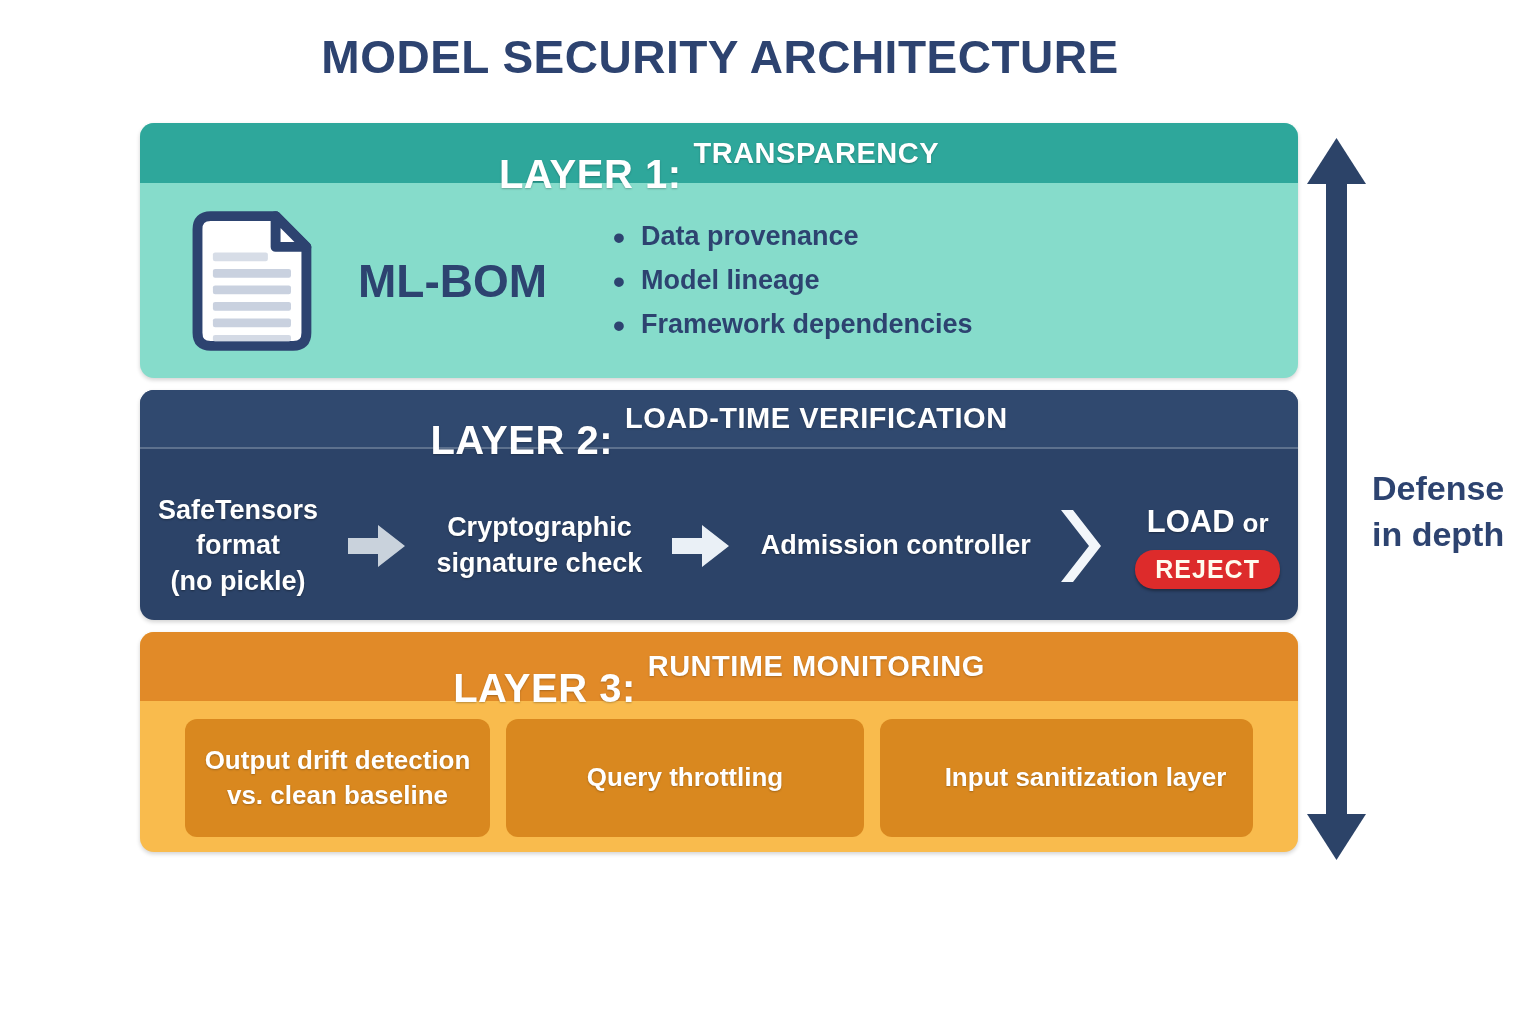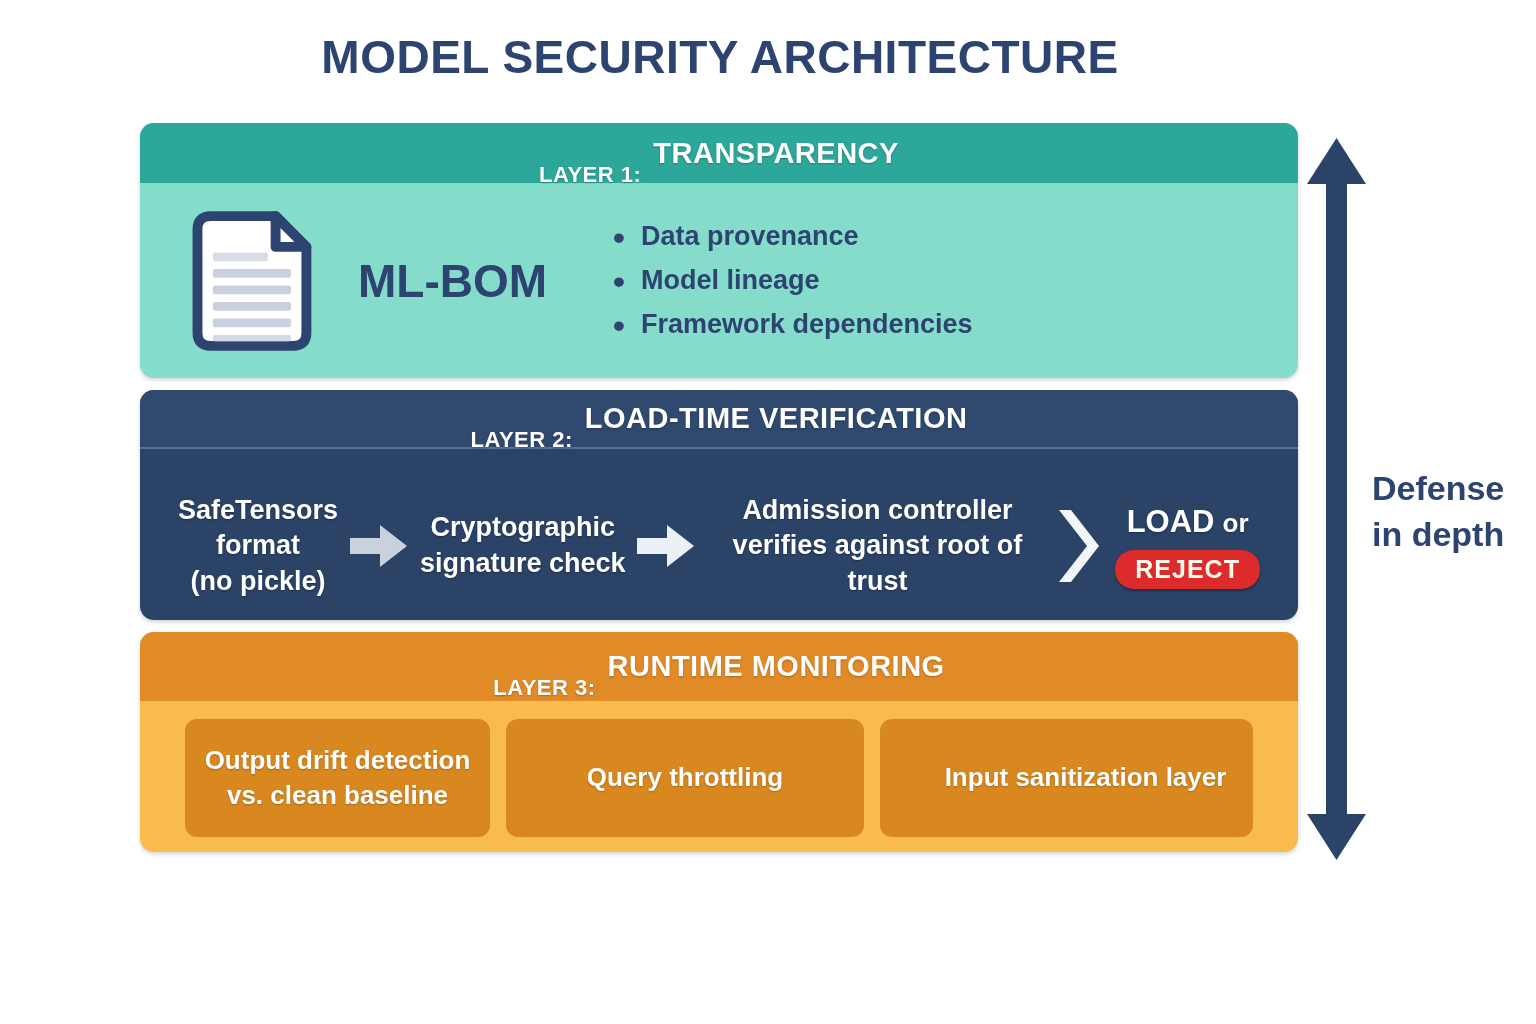--- a/index.html
+++ b/index.html
@@ -20,35 +20,35 @@
   .layer1{top:123px;height:255px;background:var(--teal-body);}
   .layer2{top:390px;height:230px;background:var(--navy-panel);}
   .layer3{top:632px;height:220px;background:var(--orange-body);}
   .panel-header{
     display:flex;align-items:center;justify-content:center;gap:12px;
     color:#fff;font-weight:bold;text-shadow:0 1px 2px rgba(0,0,0,.25);
   }
   .layer1 .panel-header{height:60px;background:var(--teal-header);}
   .layer2 .panel-header{height:57px;background:var(--navy-header);border-bottom:2px solid rgba(255,255,255,.22);}
   .layer3 .panel-header{height:69px;background:var(--orange-header);}
-  .hdr-prefix{font-size:22px;letter-spacing:.5px;margin-top:43px;}
+  .hdr-prefix{font-size:40px;letter-spacing:.5px;margin-top:43px;}
   .hdr-rest{font-size:29px;letter-spacing:.5px;}
 
   
   .layer1-body{height:195px;display:flex;align-items:center;padding:0 40px;}
   .doc-icon{width:132px;height:142px;margin-left:12px;flex:0 0 auto;}
   .mlbom{font-size:46px;font-weight:bold;color:var(--navy-text);margin-left:34px;}
   .bullets{list-style:none;margin:0 0 0 66px;padding:0;color:var(--navy-text);
     font-size:27px;font-weight:bold;text-align:center;}
   .bullets li{margin:10px 0;display:flex;align-items:center;}
   .bullets li::before{content:"•";font-size:34px;margin-right:16px;line-height:1;}
 
   
   .layer2-body{height:194px;display:flex;align-items:center;justify-content:space-between;
-    padding:0 38px;color:#fff;}
+    padding:0 18px;color:#fff;}
   .step{font-weight:bold;text-align:center;font-size:27px;line-height:1.32;
     text-shadow:0 1px 2px rgba(0,0,0,.35);}
   .step-wide{max-width:340px;}
   .block-arrow,.chevron{flex:0 0 auto;}
   .outcome{text-align:center;}
   .load-line{font-size:31px;font-weight:bold;text-shadow:0 1px 2px rgba(0,0,0,.35);}
   .load-line .or{font-size:26px;font-weight:bold;margin-left:8px;}
   .reject-badge{
     margin-top:10px;display:inline-block;background:var(--red);
     border-radius:19px;padding:5px 20px;font-size:25px;font-weight:bold;
@@ -122,21 +122,20 @@
       </svg>
       <div class="step">
         <div>Cryptographic</div>
         <div>signature check</div>
       </div>
       <svg class="block-arrow" width="58" height="50" viewBox="0 0 58 50">
         <polygon points="0,17 30,17 30,4 57,25 30,46 30,33 0,33" style="fill:var(--arrow-light)"></polygon>
       </svg>
       <div class="step step-wide">
         <div>Admission controller</div>
-        <div>verifies against root of trust</div>
       </div>
       <svg class="chevron" width="44" height="72" viewBox="0 0 44 72">
         <polygon points="0,0 12,0 40,36 12,72 0,72 28,36" style="fill:var(--chevron-white)"></polygon>
       </svg>
       <div class="outcome">
         <div class="load-line">
           <span>LOAD</span><span class="or">or</span>
         </div>
         <div class="reject-badge">REJECT</div>
       </div>

